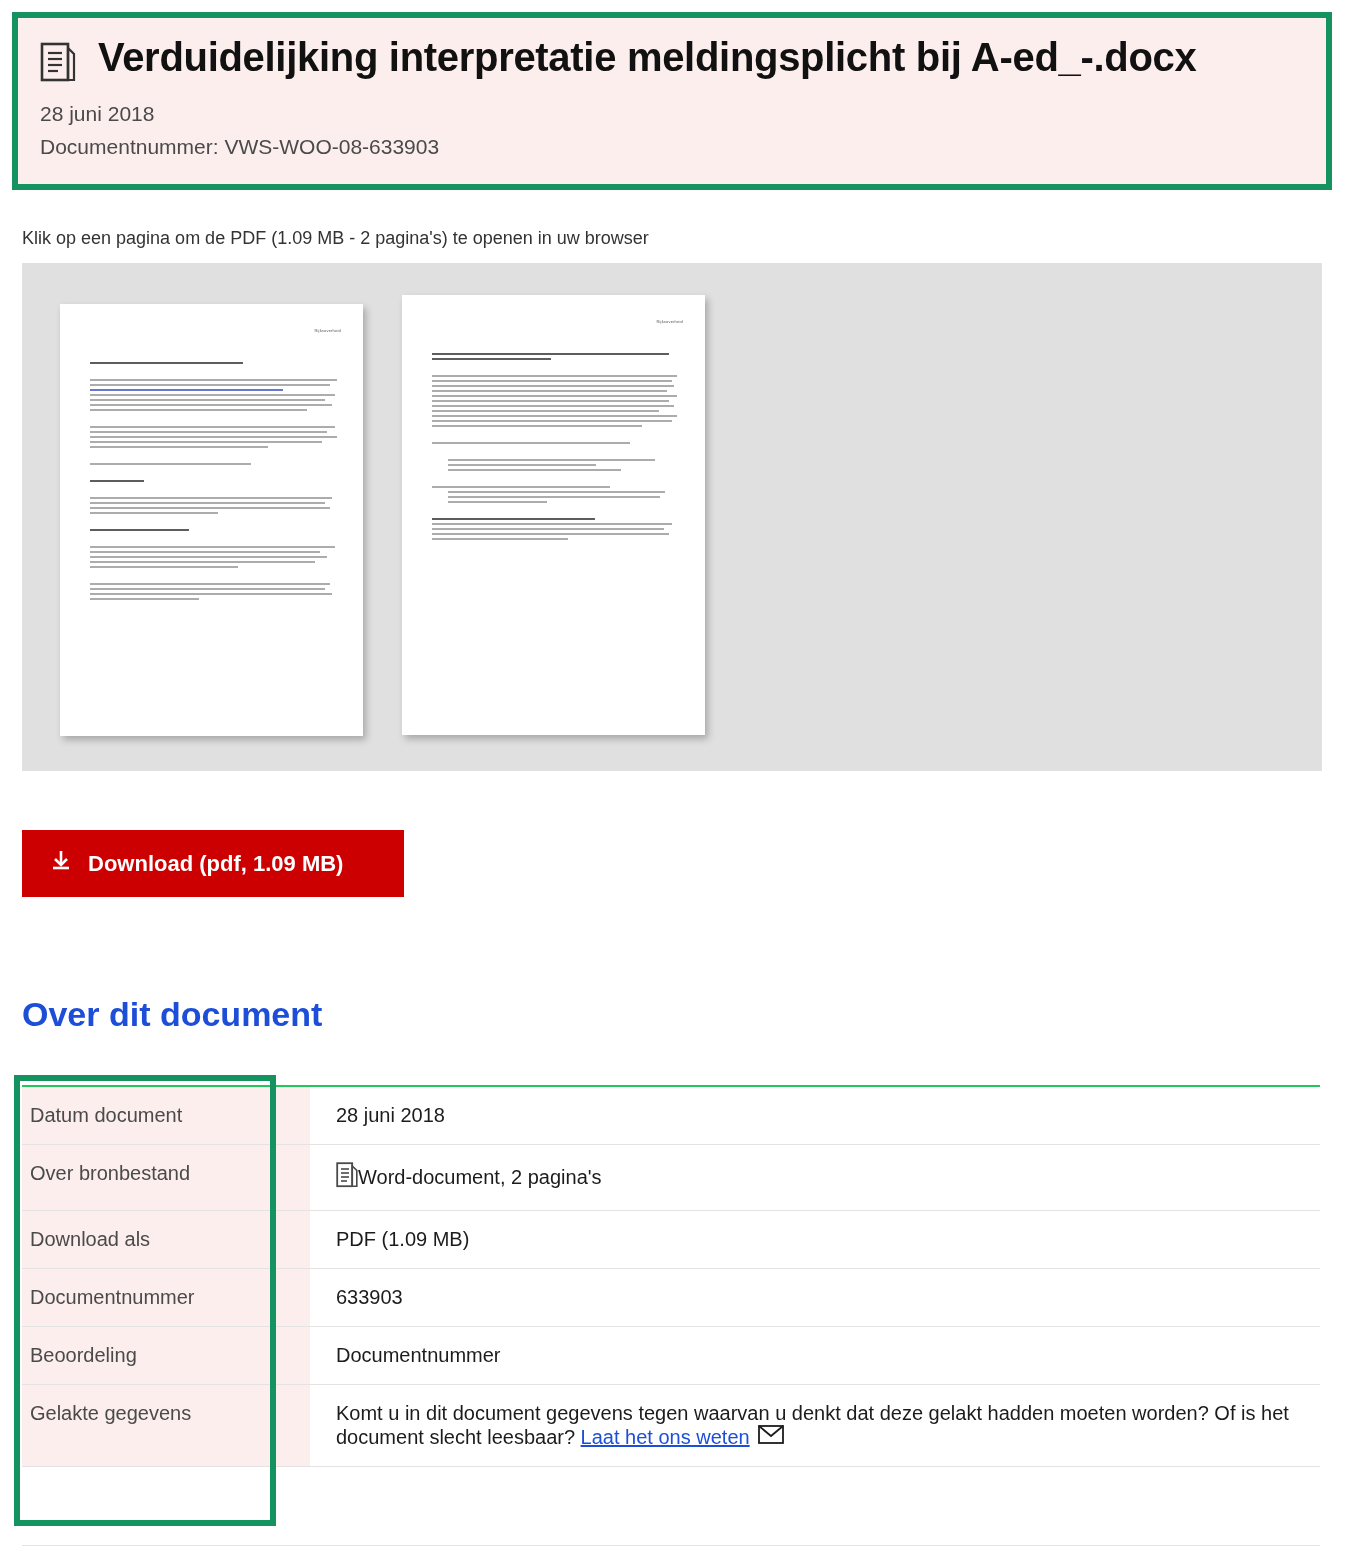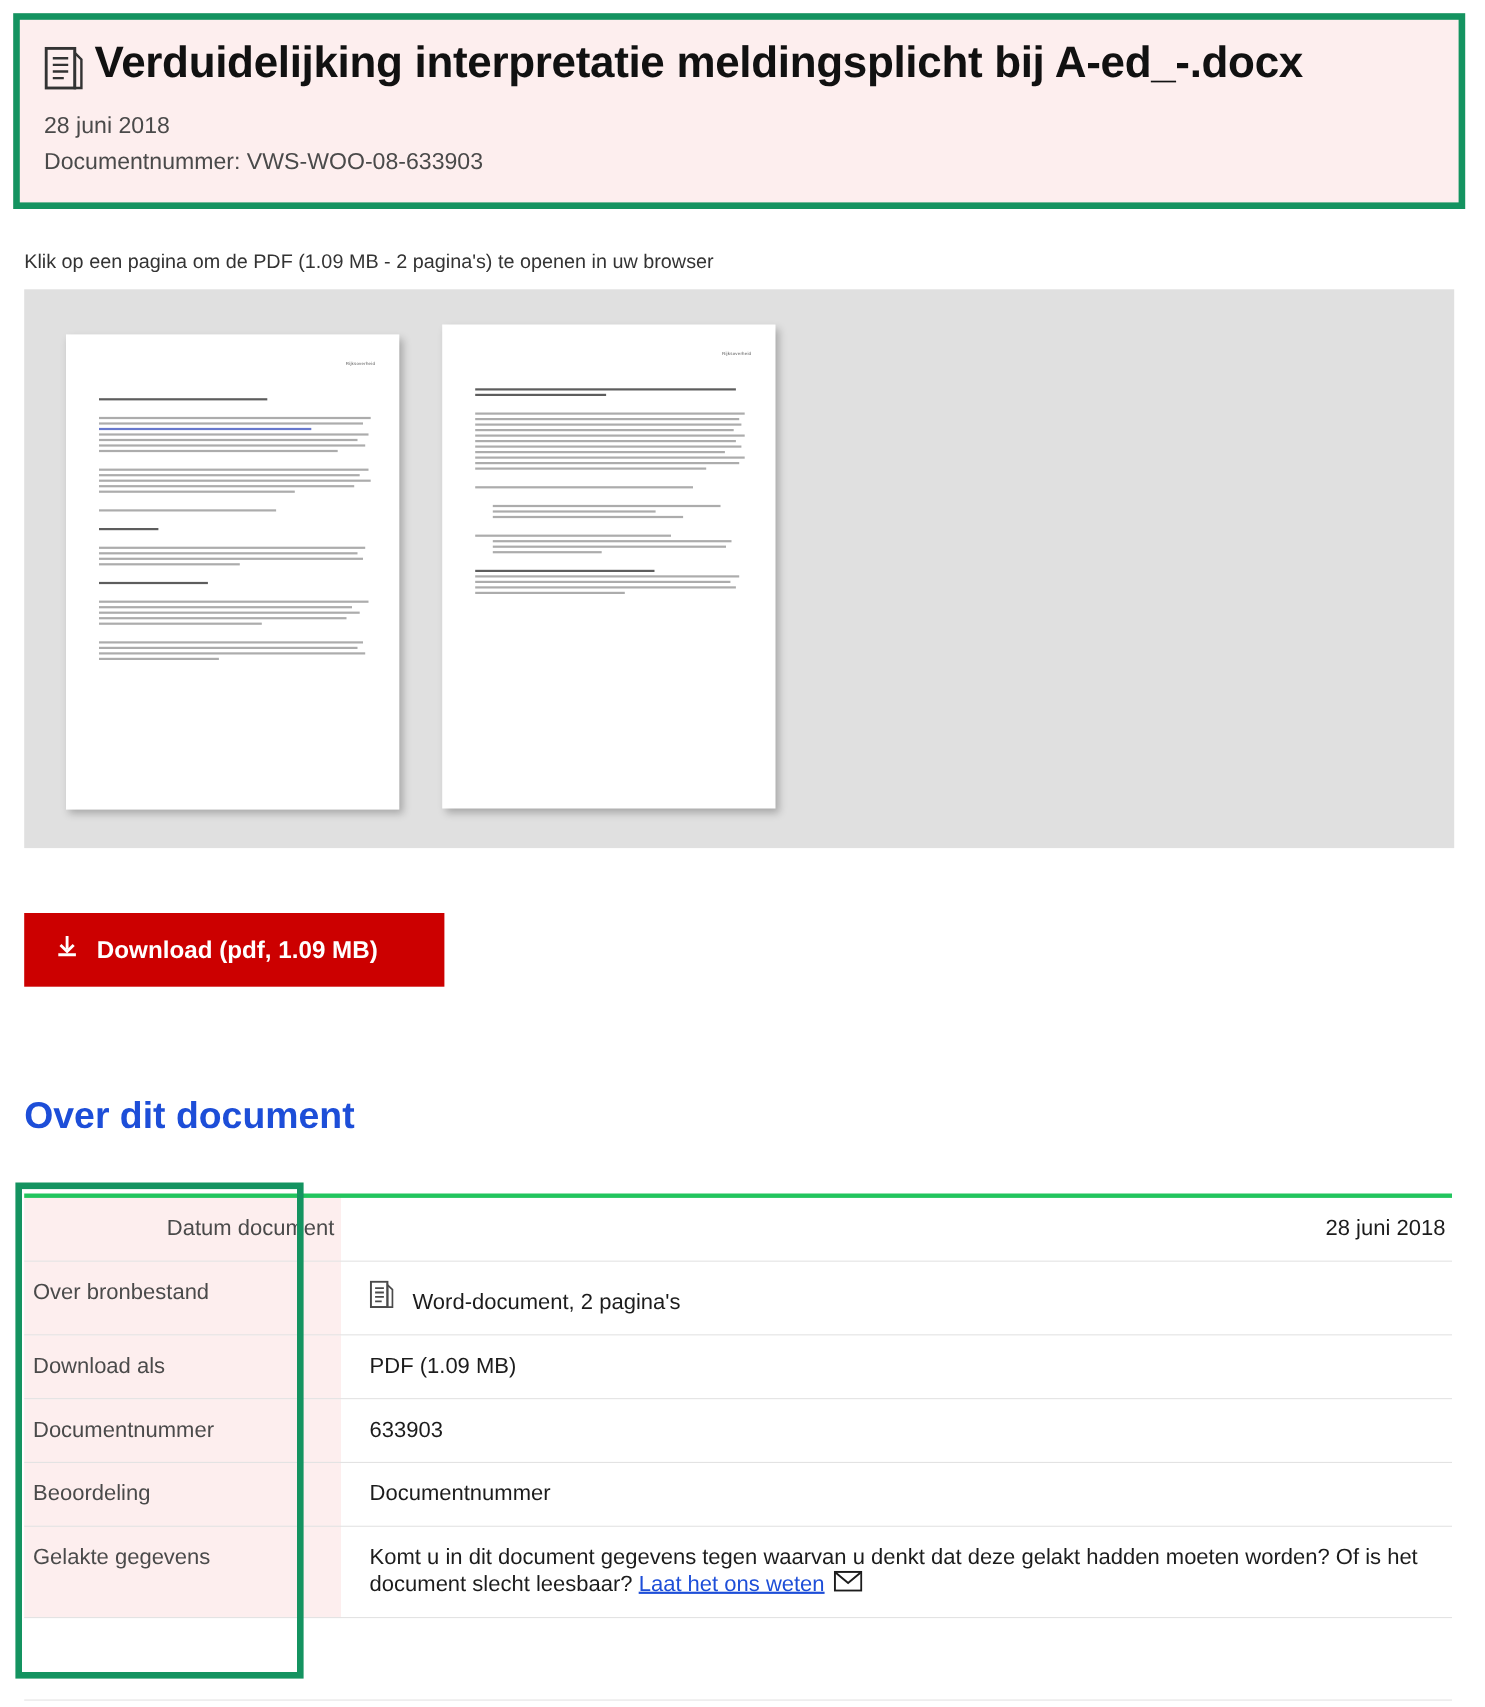--- a/index.html
+++ b/index.html
@@ -29,21 +29,21 @@
   }
   .header-inner {
     position: absolute;
     left: 22px;
     top: 18px;
     right: 18px;
   }
   .doc-title-row {
     display: flex;
     align-items: flex-start;
-    gap: 10px;
+    gap: 22px;
   }
   .doc-icon {
     flex: 0 0 auto;
     margin-top: 6px;
   }
   .doc-title {
     font-size: 40px;
     font-weight: bold;
     line-height: 1.05;
     letter-spacing: -0.3px;
@@ -151,35 +151,35 @@
     top: 1085px;
     width: 1298px;
     border-collapse: collapse;
     font-size: 20px;
   }
   .meta-table td {
     padding: 17px 6px 17px 6px;
     vertical-align: top;
     border-bottom: 1px solid #e3e3e3;
   }
-  .meta-table tr:first-child td { border-top: 4px solid #22c55e; text-align: right; }
+  .meta-table tr:first-child td { border-top: 2px solid #22c55e; }
   .meta-key {
     width: 274px;
     color: #4a4a4a;
     background: #fdeeee;
     padding-left: 8px !important;
   }
   .meta-val {
     color: #1c1c1c;
     padding-left: 26px !important;
   }
   .meta-val .with-icon {
     display: flex;
-    align-items: flex-end;
-    gap: 17px;
+    align-items: center;
+    gap: 0;
   }
   .meta-val a {
     color: #1d4ed8;
   }
   .meta-last-line {
     display: inline-flex;
     align-items: center;
     gap: 8px;
   }
 

